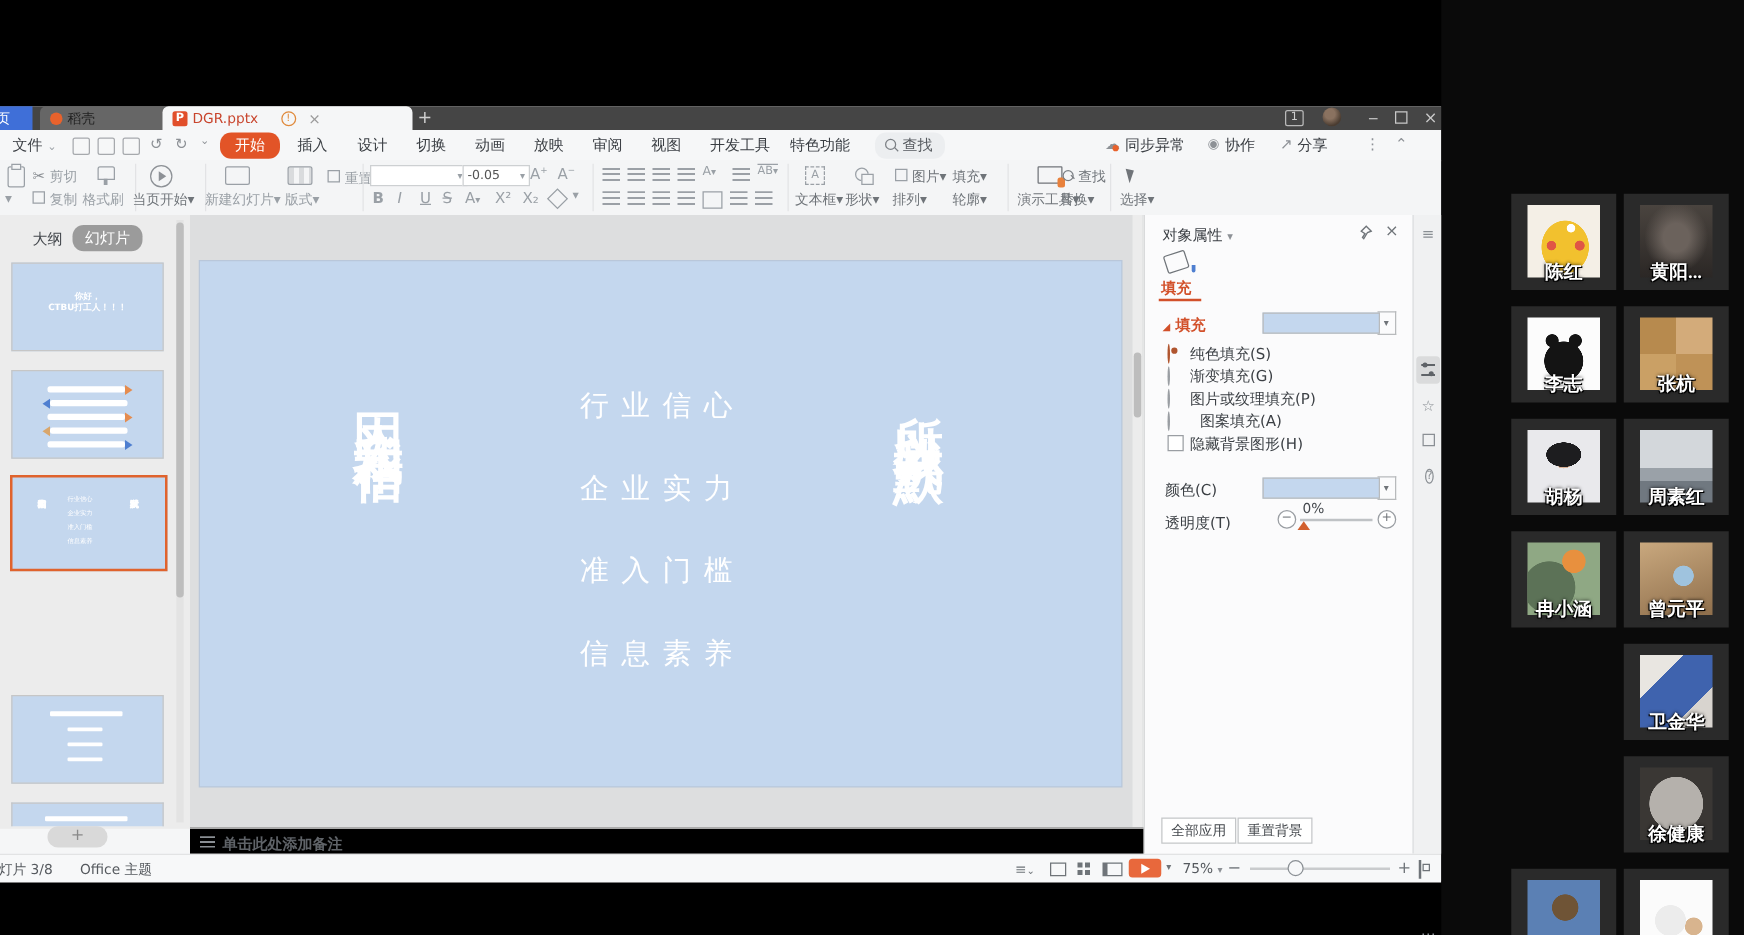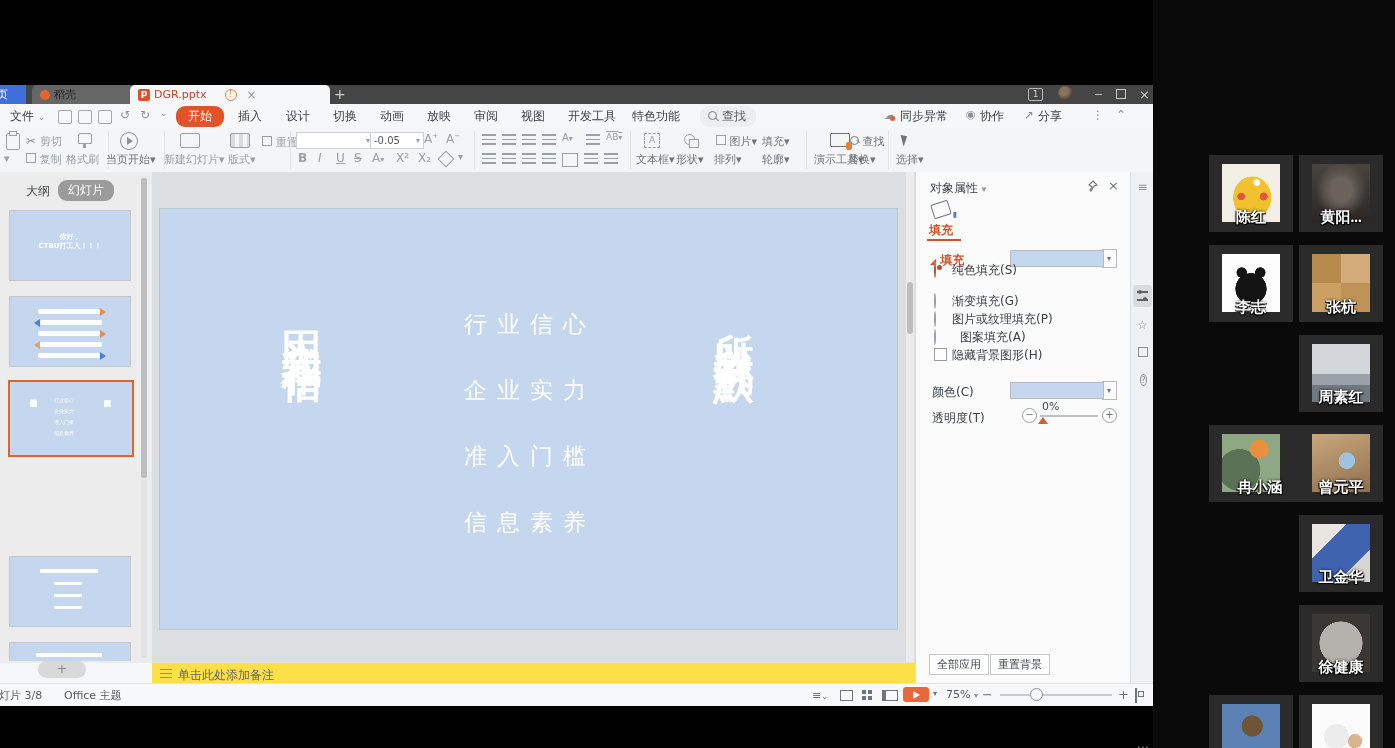--- a/index.html
+++ b/index.html
@@ -69,21 +69,21 @@
   .wbar{position:absolute;background:#fff;border-radius:1px;}
   .vtxt-mini{writing-mode:vertical-rl;text-orientation:upright;color:#fff;font-weight:bold;font-size:7px;line-height:9px;}
   #plus-btn{left:38px;top:489px;width:48px;height:17px;background:#d9d9d9;border-radius:9px;color:#8a8a8a;text-align:center;line-height:16px;font-size:13px;}
   .scroll-track{background:#e3e3e3;}
   .scroll-thumb{background:#bdbdbd;border-radius:3px;}
   
   #mainarea{left:152px;top:87px;width:763px;height:490px;background:#dddedf;}
   #slide{left:8px;top:37px;width:737px;height:420px;background:#c4d7ee;box-shadow:0 0 0 1px #b9c7da;}
   .vtxt{writing-mode:vertical-rl;text-orientation:upright;color:#fff;font-weight:bold;font-size:40px;letter-spacing:8px;line-height:44px;}
   .midline{color:#fff;font-size:23px;letter-spacing:10px;font-weight:500;white-space:nowrap;}
-  #notesbar{left:152px;top:577px;width:763px;height:21px;background:#fde047;border-top:1px solid #e2e2e2;}
+  #notesbar{left:152px;top:577px;width:763px;height:21px;background:#000000;border-top:1px solid #e2e2e2;font-weight:bold;}
   .notes-ic{width:12px;height:9px;background:repeating-linear-gradient(to bottom,#8a8f94 0 1.4px,transparent 1.4px 4px);}
   
   #props{left:915px;top:87px;width:215px;height:511px;background:#fbfbfc;border-left:1px solid #d9dadb;}
   .orange{color:#d2502a;}
   .swatch{width:92px;height:15px;background:#c4d7ee;border:1px solid #b8babc;}
   .swdd{width:14px;height:17px;border:1px solid #b8babc;border-left:none;color:#707479;font-size:8px;text-align:center;line-height:17px;}
   .radio{width:11px;height:11px;border:1px solid #9a9ea3;border-radius:50%;background:#fff;position:relative;}
   .radio.on{border-color:#b0552f;}
   .radio.on::after{content:"";position:absolute;left:2px;top:2px;width:5px;height:5px;border-radius:50%;background:#b0552f;}
   .chk{width:11px;height:11px;border:1px solid #9a9ea3;background:#fff;}
@@ -366,21 +366,21 @@
       </svg>
     <span class="abs" style="left:192px;top:6px;color:#6f7479;font-size:13px;">×</span>
     <div class="abs" style="left:16px;top:30px;">
         <div class="bucket"></div>
       </div>
     <div class="abs orange" style="left:13px;top:50px;font-weight:bold;">填充</div>
     <div class="abs" style="left:11px;top:67px;width:34px;height:2px;background:#d2502a;"></div>
     <div class="abs orange" style="left:14px;top:80px;font-weight:bold;"><span style="font-size:8px;">◢</span> <span>填充</span></div>
     <div class="abs swatch" style="left:94px;top:78px;"></div>
     <div class="abs swdd" style="left:186px;top:77px;">▾</div>
-    <div class="abs" style="left:18px;top:91px;"><span class="radio on abs"></span><span class="optlbl abs" style="left:18px;top:-1px;white-space:nowrap;">纯色填充(S)</span></div>
+    <div class="abs" style="left:18px;top:104px;"><span class="radio on abs"></span><span class="optlbl abs" style="left:18px;top:-1px;white-space:nowrap;">纯色填充(S)</span></div>
     <div class="abs" style="left:18px;top:122px;"><span class="radio abs"></span><span class="optlbl abs" style="left:18px;top:-1px;white-space:nowrap;">渐变填充(G)</span></div>
     <div class="abs" style="left:18px;top:140px;"><span class="radio abs"></span><span class="optlbl abs" style="left:18px;top:-1px;white-space:nowrap;">图片或纹理填充(P)</span></div>
     <div class="abs" style="left:18px;top:158px;"><span class="radio abs"></span><span class="optlbl abs" style="left:26px;top:-1px;white-space:nowrap;text-align:center;">图案填充(A)</span></div>
     <div class="abs" style="left:18px;top:176px;">
         <span class="chk abs"></span>
         <span class="optlbl abs" style="left:18px;top:-1px;white-space:nowrap;">隐藏背景图形(H)</span>
       </div>
     <div class="abs optlbl" style="left:16px;top:212px;">颜色(C)</div>
     <div class="abs swatch" style="left:94px;top:210px;"></div>
     <div class="abs swdd" style="left:186px;top:209px;">▾</div>
@@ -434,25 +434,29 @@
       <div class="tname vname">黄阳...</div>
     </div>
   <div class="tile abs" style="left:56px;top:245px;">
       <div class="avatar av2"></div>
       <div class="tname vname">李志</div>
     </div>
   <div class="tile abs" style="left:146px;top:245px;">
       <div class="avatar av3"></div>
       <div class="tname vname">张杭</div>
     </div>
+  <div class="tile abs" style="left:56px;top:335px;">
+      <div class="avatar av4"></div>
+      <div class="tname vname">胡杨</div>
+    </div>
   <div class="tile abs" style="left:146px;top:335px;">
       <div class="avatar av5"></div>
       <div class="tname vname">周素红</div>
     </div>
-  <div class="tile abs" style="left:56px;top:425px;padding-left:18px;">
+  <div class="tile abs" style="left:56px;top:425px;">
       <div class="avatar av6"></div>
       <div class="tname vname">冉小涵</div>
     </div>
   <div class="tile abs" style="left:146px;top:425px;">
       <div class="avatar av7"></div>
       <div class="tname vname">曾元平</div>
     </div>
   <div class="tile abs" style="left:146px;top:515px;">
       <div class="avatar av9"></div>
       <div class="tname vname">卫金华</div>

